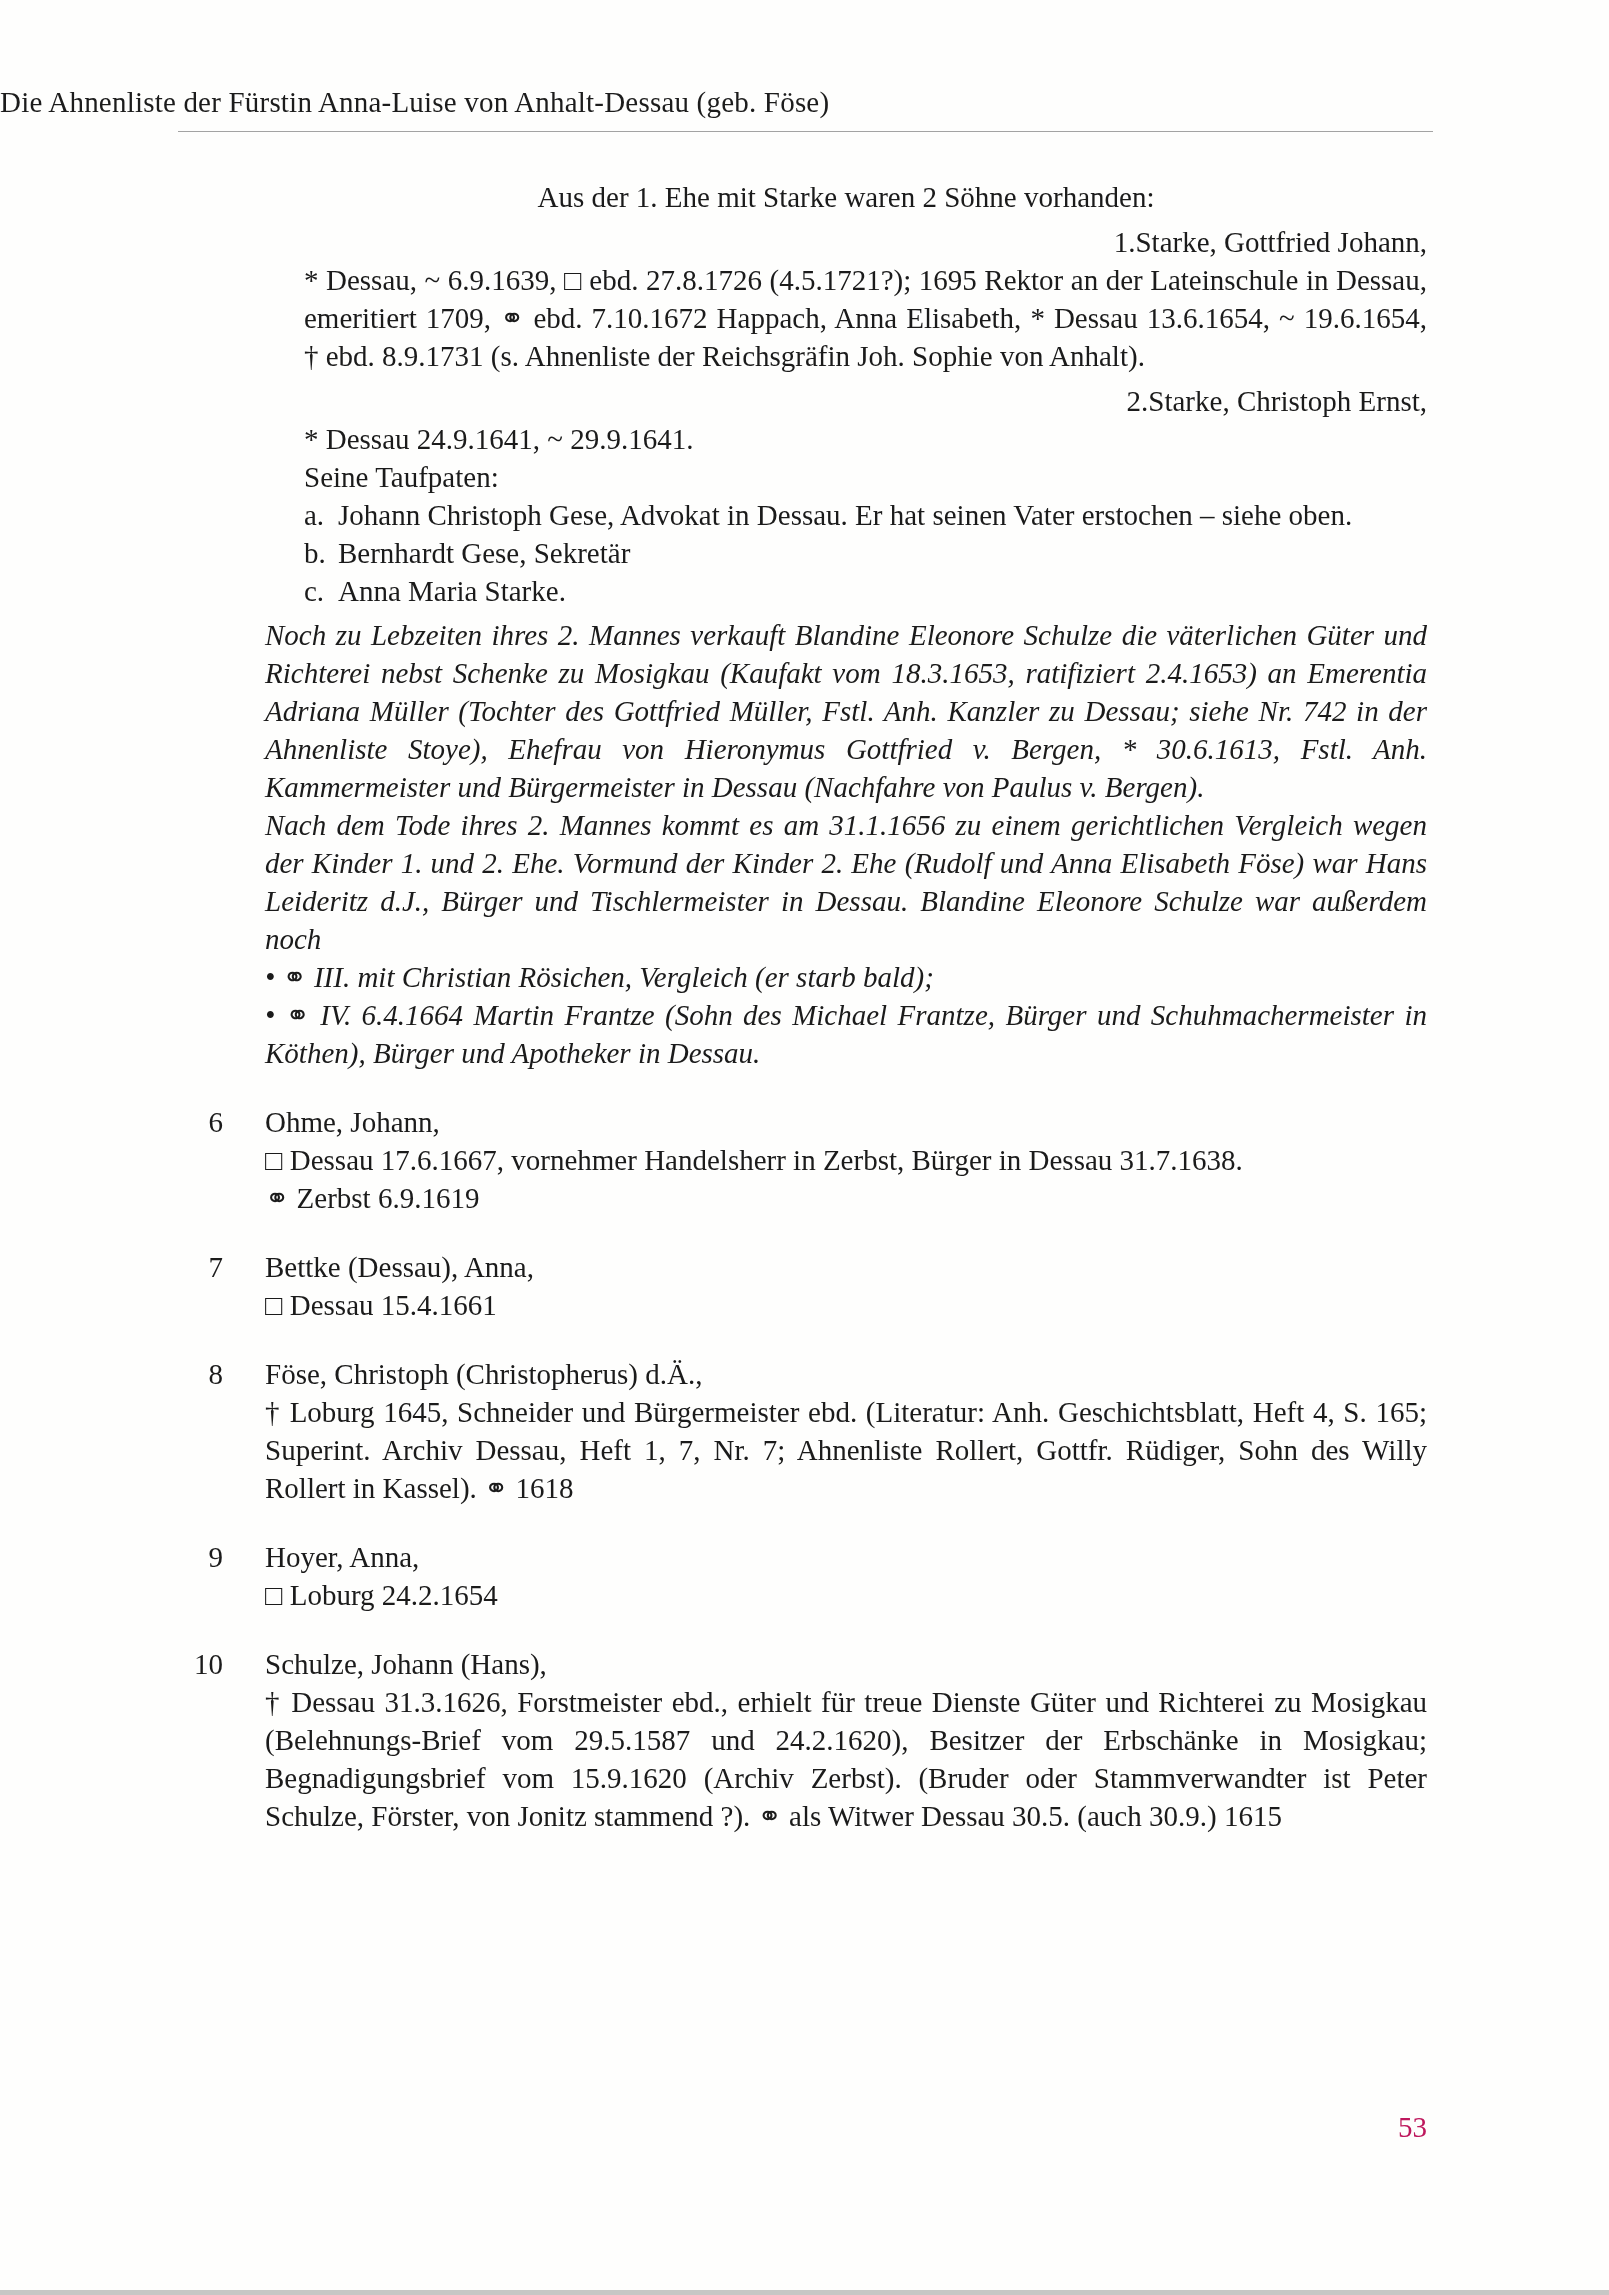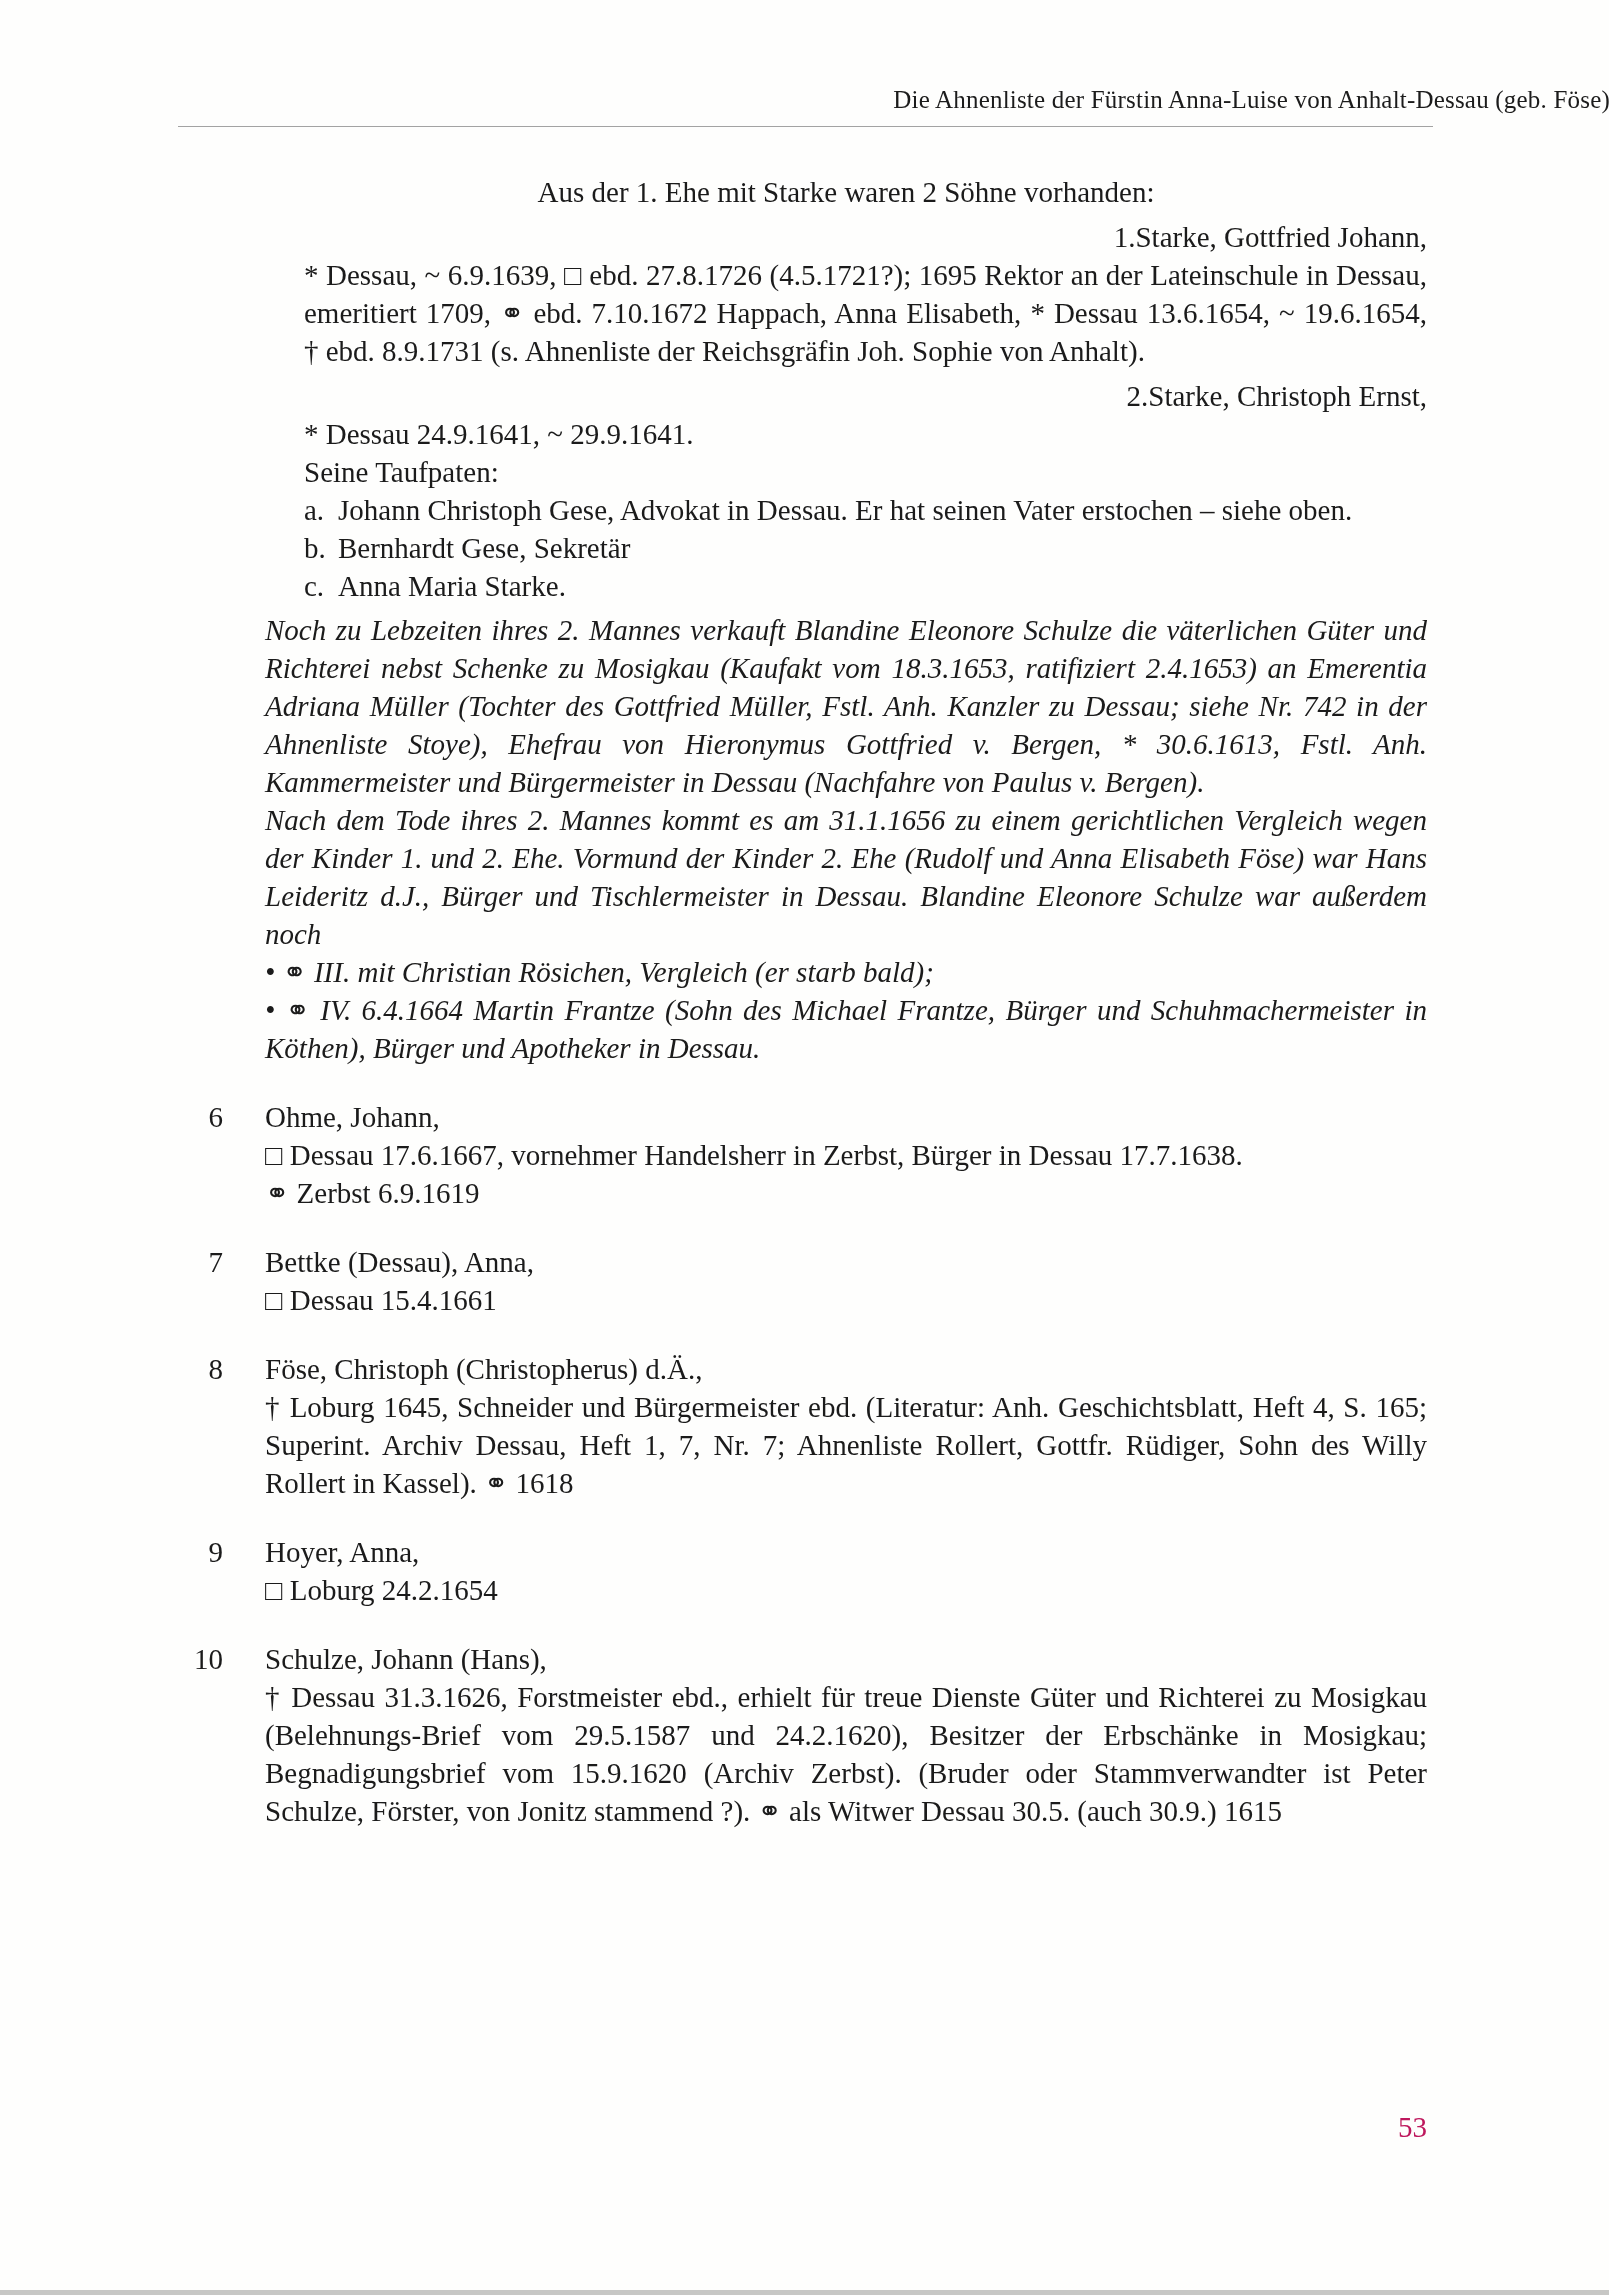--- a/index.html
+++ b/index.html
@@ -11,22 +11,22 @@
     height: 2295px;
     background: #fefefd;
     color: #1b1b1b;
     font-family: "Liberation Serif", "DejaVu Serif", "DejaVu Sans", serif;
     overflow: hidden;
   }
 
   
   .running-header { padding-top: 86px; }
   .header-title {
-    text-align: right;
-    font-size: 25px;
+    text-align: left;
+    font-size: 29px;
     letter-spacing: 0.2px;
     color: #1c1c1c;
   }
   .header-rule {
     margin-left: 178px;
     margin-top: 12.4px;
     width: 1255px;
     border-top: 1.7px solid #a3a3a3;
   }
 
@@ -125,21 +125,21 @@
     </div>
 
     <p class="para first">Noch zu Lebzeiten ihres 2. Mannes verkauft Blandine Eleonore Schulze die väterlichen Güter und Richterei nebst Schenke zu Mosigkau (Kaufakt vom 18.3.1653, ratifiziert 2.4.1653) an Emerentia Adriana Müller (Tochter des Gottfried Müller, Fstl. Anh. Kanzler zu Dessau; siehe Nr. 742 in der Ahnenliste Stoye), Ehefrau von Hieronymus Gottfried v. Bergen, * 30.6.1613, Fstl. Anh. Kammermeister und Bürgermeister in Dessau (Nachfahre von Paulus v. Bergen).</p>
     <p class="para">Nach dem Tode ihres 2. Mannes kommt es am 31.1.1656 zu einem gerichtlichen Vergleich wegen der Kinder 1. und 2. Ehe. Vormund der Kinder 2. Ehe (Rudolf und Anna Elisabeth Föse) war Hans Leideritz d.J., Bürger und Tischlermeister in Dessau. Blandine Eleonore Schulze war außerdem noch</p>
     <p class="para">• ⚭ III. mit Christian Rösichen, Vergleich (er starb bald);</p>
     <p class="para">• ⚭ IV. 6.4.1664 Martin Frantze (Sohn des Michael Frantze, Bürger und Schuhmachermeister in Köthen), Bürger und Apotheker in Dessau.</p>
 
     <div class="ancestor">
       <div class="anc-num">6</div>
       <div class="anc-name">Ohme, Johann,</div>
-      <div class="anc-line">□ Dessau 17.6.1667, vornehmer Handelsherr in Zerbst, Bürger in Dessau 17.7.1638.</div>
+      <div class="anc-line">□ Dessau 17.6.1667, vornehmer Handelsherr in Zerbst, Bürger in Dessau 31.7.1638.</div>
       <div class="anc-line">⚭ Zerbst 6.9.1619</div>
     </div>
 
     <div class="ancestor">
       <div class="anc-num">7</div>
       <div class="anc-name">Bettke (Dessau), Anna,</div>
       <div class="anc-line">□ Dessau 15.4.1661</div>
     </div>
 
     <div class="ancestor">

